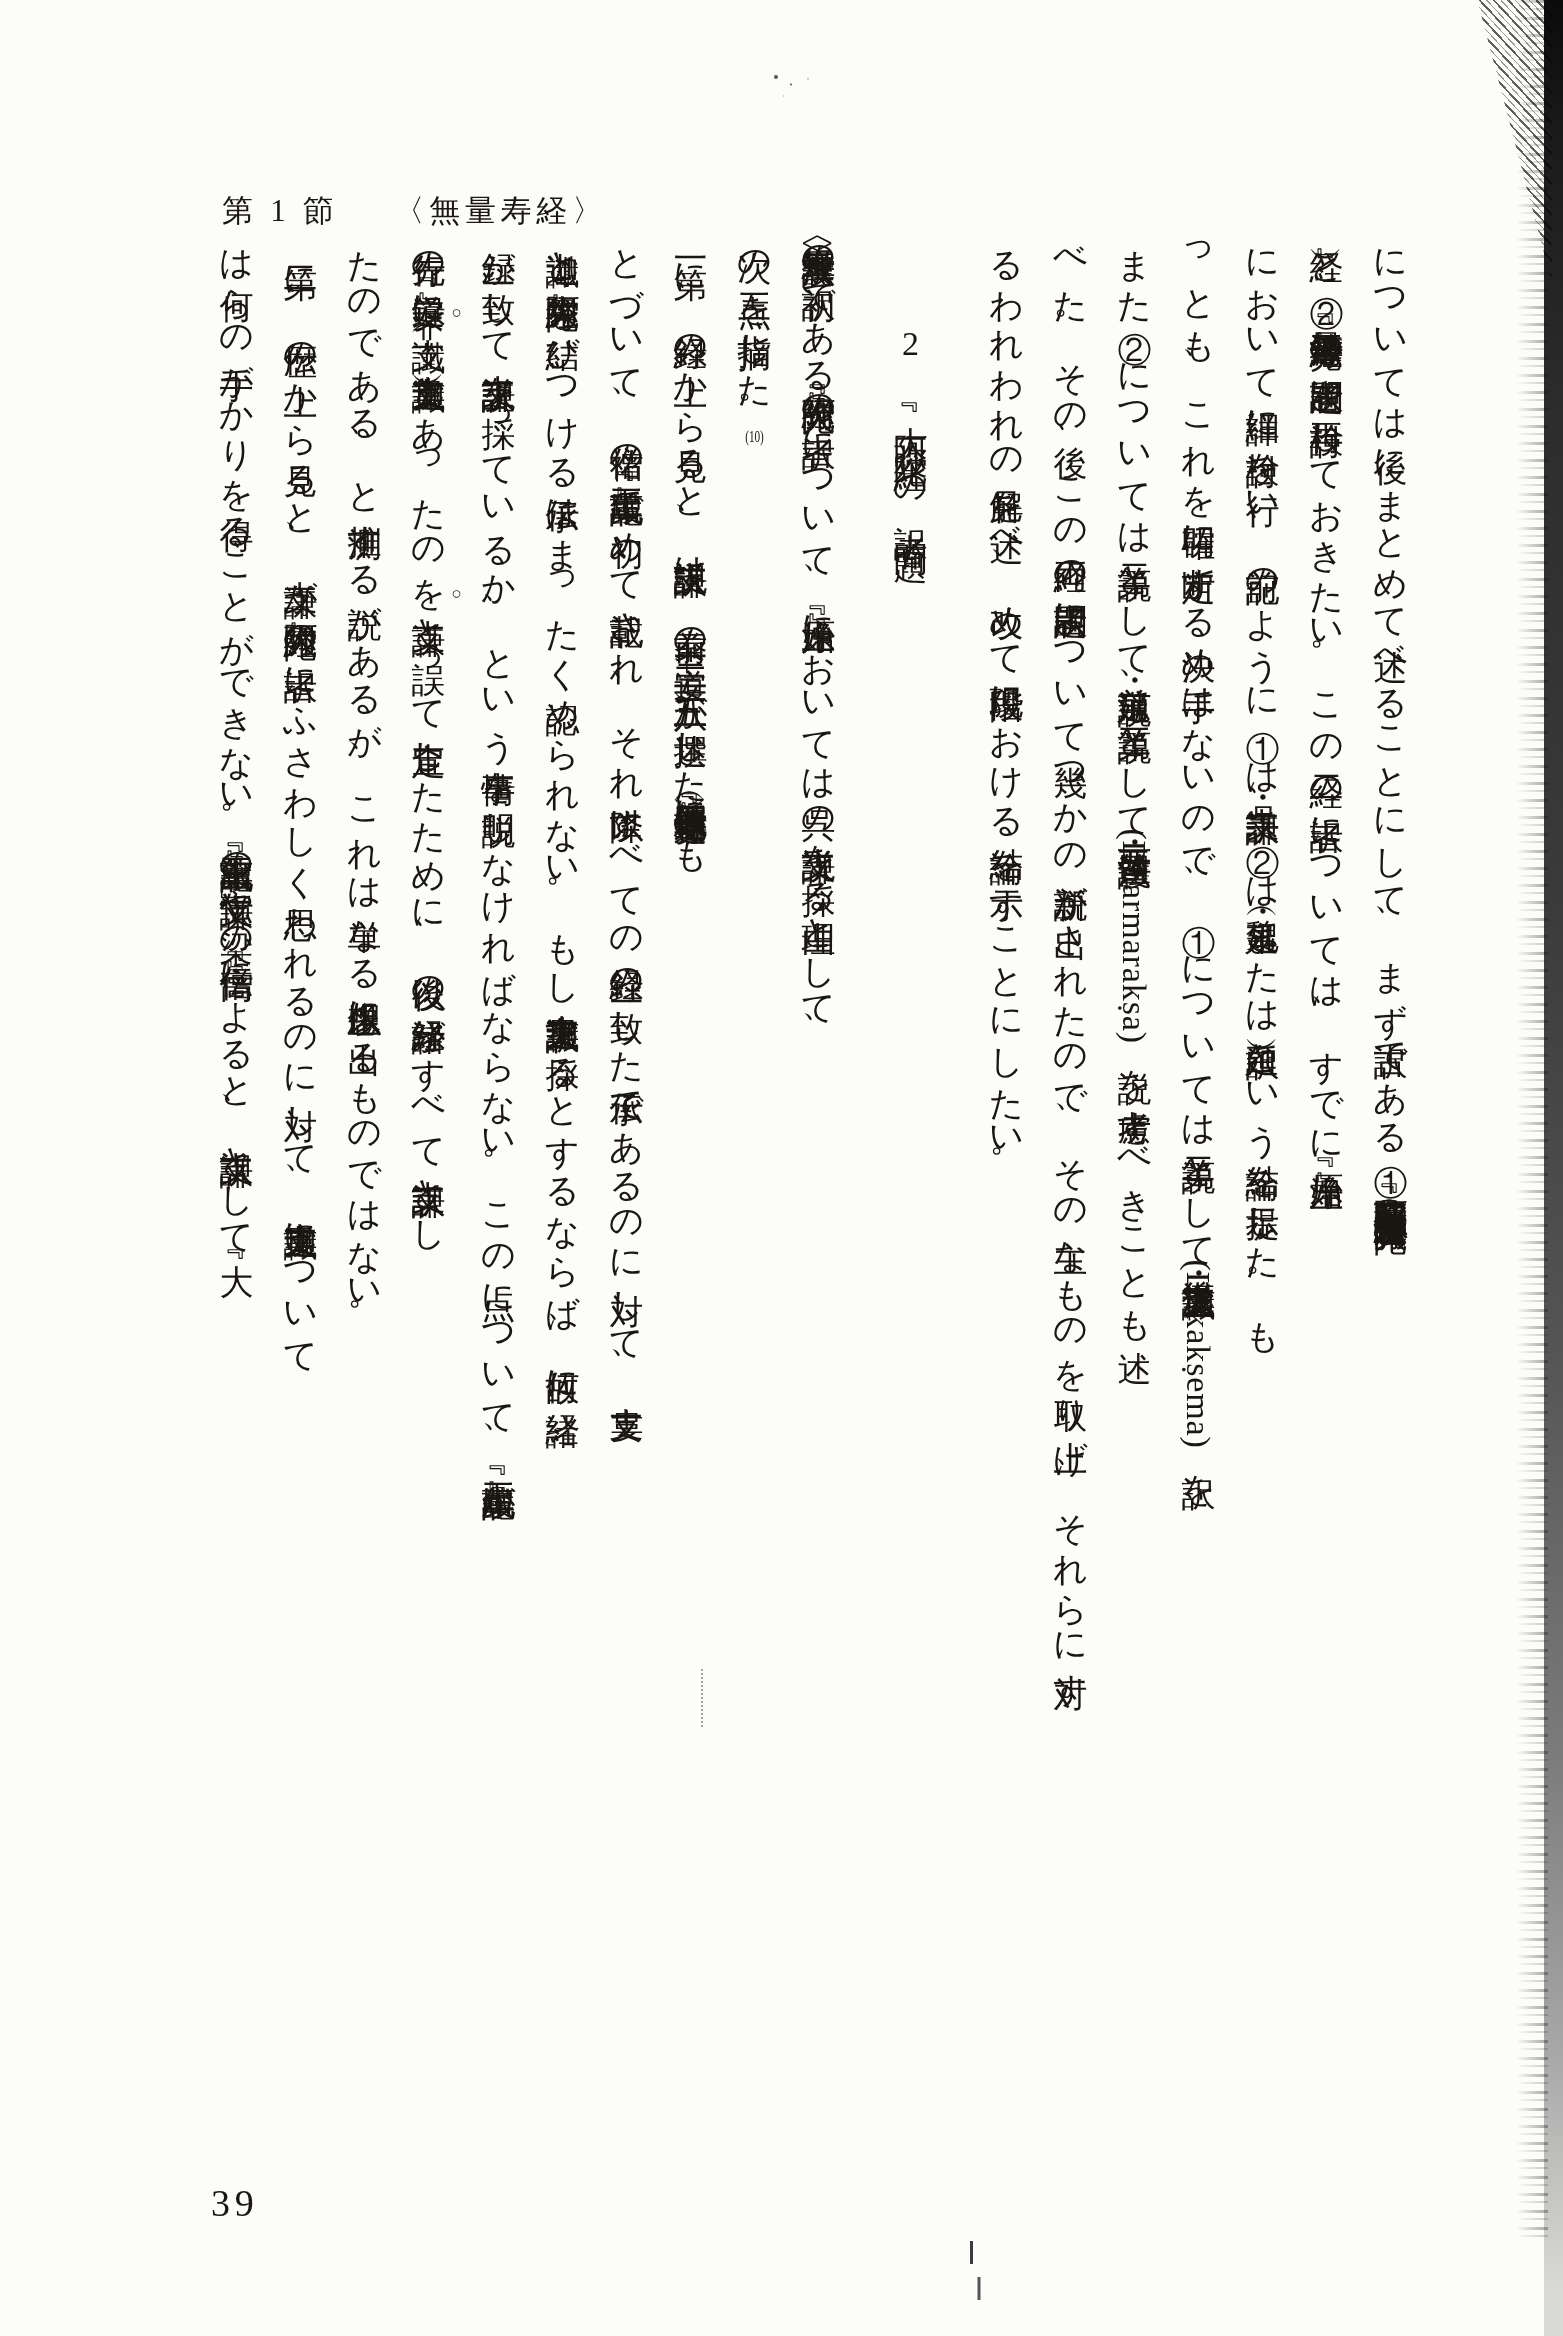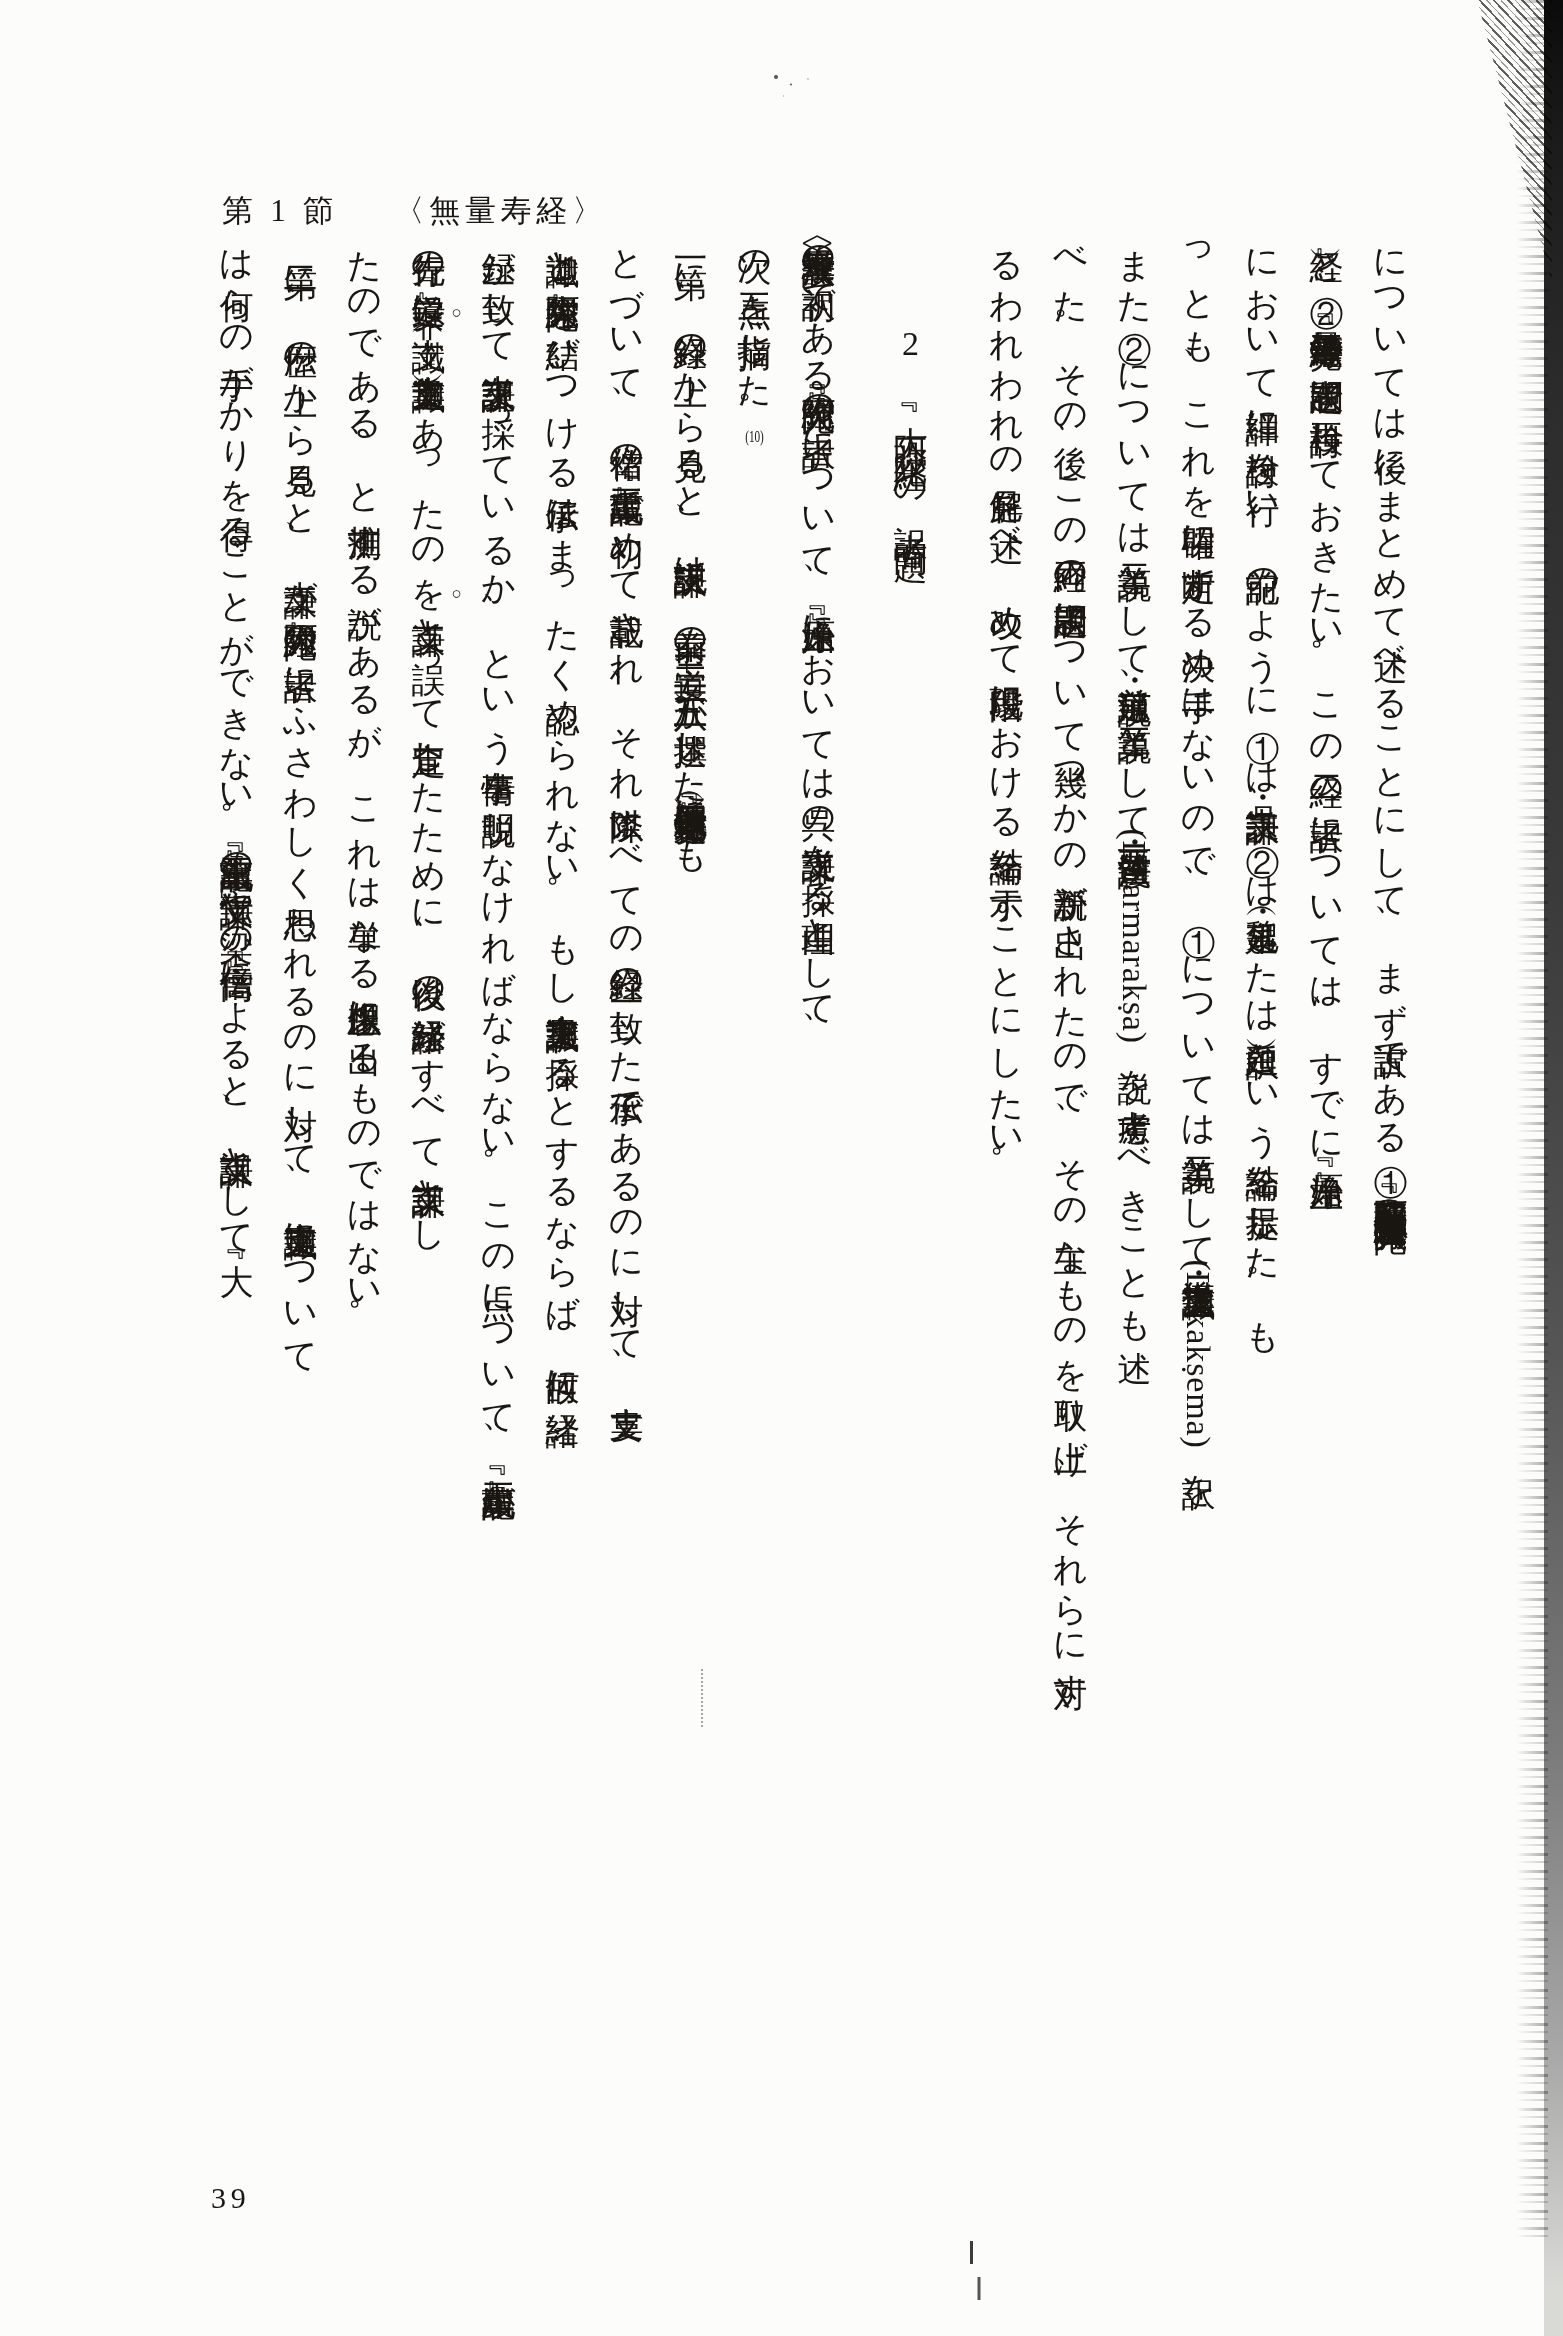--- a/index.html
+++ b/index.html
@@ -67,21 +67,21 @@
 
   
   .emph {
     -webkit-text-emphasis-style: open circle;
     text-emphasis-style: open circle;
   }
 
   
   .pagenum {
     position: absolute; left: 211px; top: 2181px;
-    font-size: 30px; letter-spacing: 4.7px; text-align: right;
+    font-size: 38px; letter-spacing: 4.7px; text-align: right;
   }
 
   
   .gutter {
     position: absolute; top: 0; right: 0;
     width: 19px; height: 2336px;
     background: linear-gradient(180deg,
       #0b0b0b 0%, #1b1b1b 6%, #2d2d2d 18%, #3a3a3a 38%,
       #555 58%, #7b7b7b 75%, #a8a8a8 88%, #d9d9d6 98%);
   }

